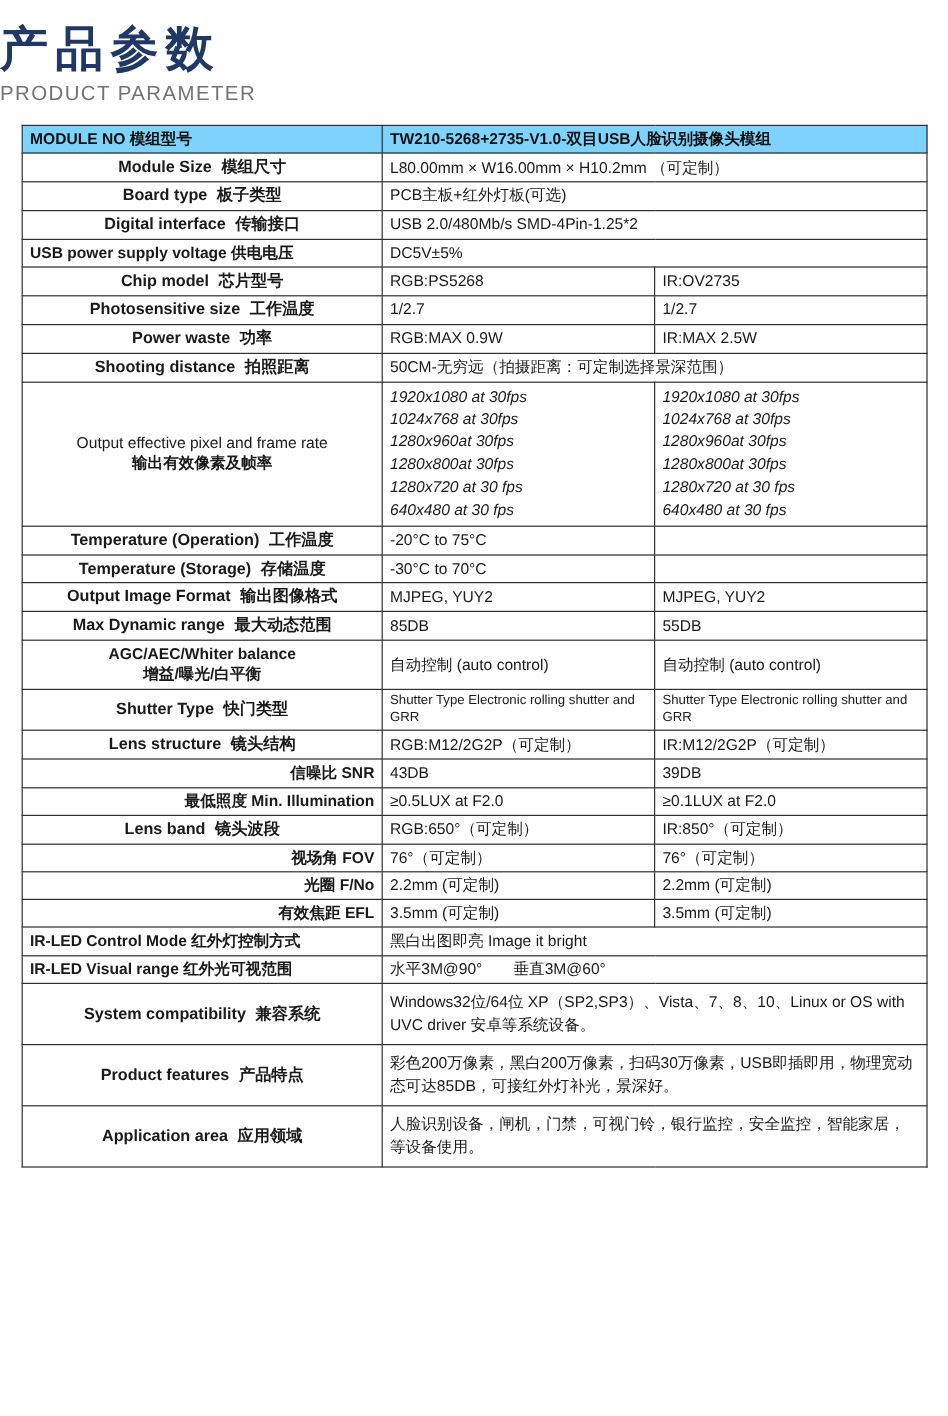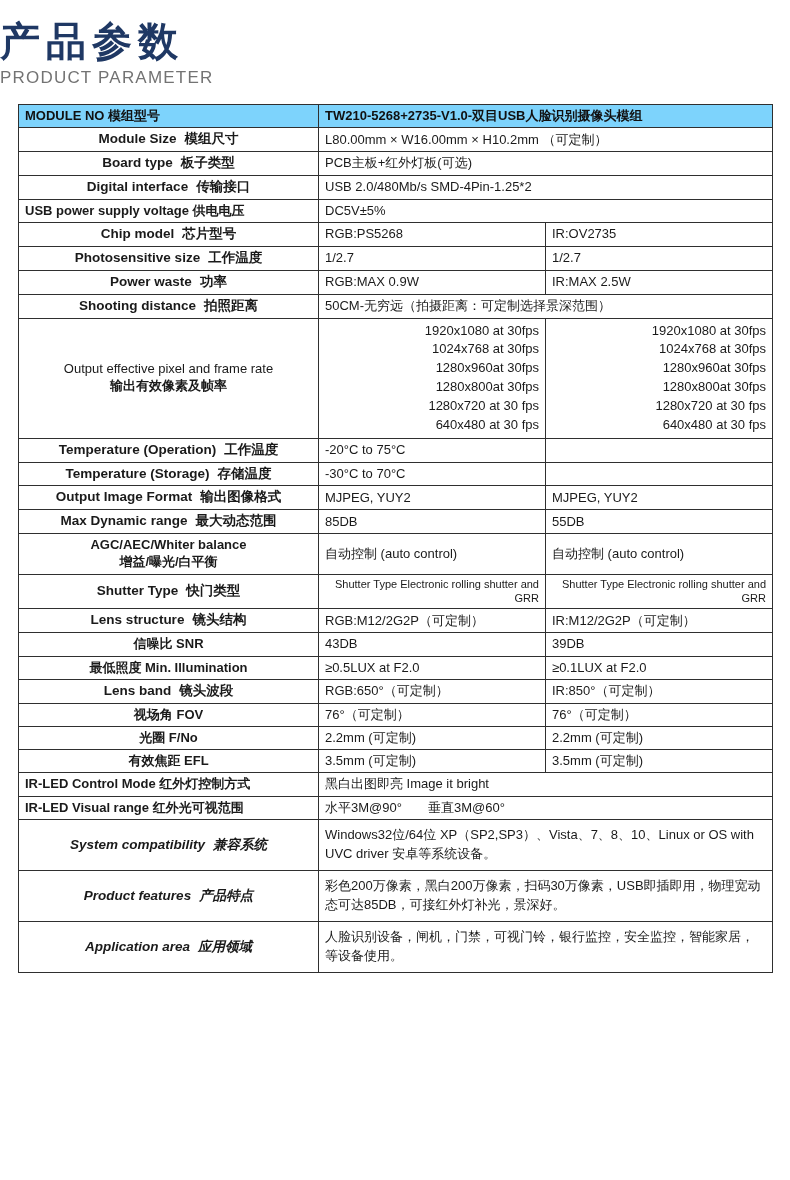--- a/index.html
+++ b/index.html
@@ -73,52 +73,53 @@
   .head-value {
     font-size: 14.5px;
     color: #111;
   }
 
   .lbl {
     font-weight: bold;
     font-size: 13.5px;
     white-space: nowrap;
   }
-  .lbl.center { text-align: center; }
+  .lbl.center { text-align: right; }
   .lbl.spread {
     display: flex;
     justify-content: center;
     gap: 8px;
     padding: 0 4px;
   }
   .lbl.two-line {
     text-align: center;
     white-space: normal;
     line-height: 1.3;
     margin-left: 23px;
   }
   .val {
     font-size: 13px;
   }
   .val.small {
     font-size: 11px;
-    text-align: right;
+    text-align: left;
     line-height: 1.25;
   }
   .val.multiline {
-    text-align: right;
+    text-align: left;
     line-height: 1.45;
     font-size: 13px;
+    font-style: italic;
   }
   .val.para {
     line-height: 1.45;
     font-size: 13px;
   }
   .pad-cell { padding: 6px 7px; }
-  .tall { height: 44px; font-style: italic; }
+  .tall { height: 44px; }
 
   .stack {
     display: block;
   }
   .stack div { white-space: nowrap; }
 </style>
 </head>
 <body>
 
 <div class="page">

